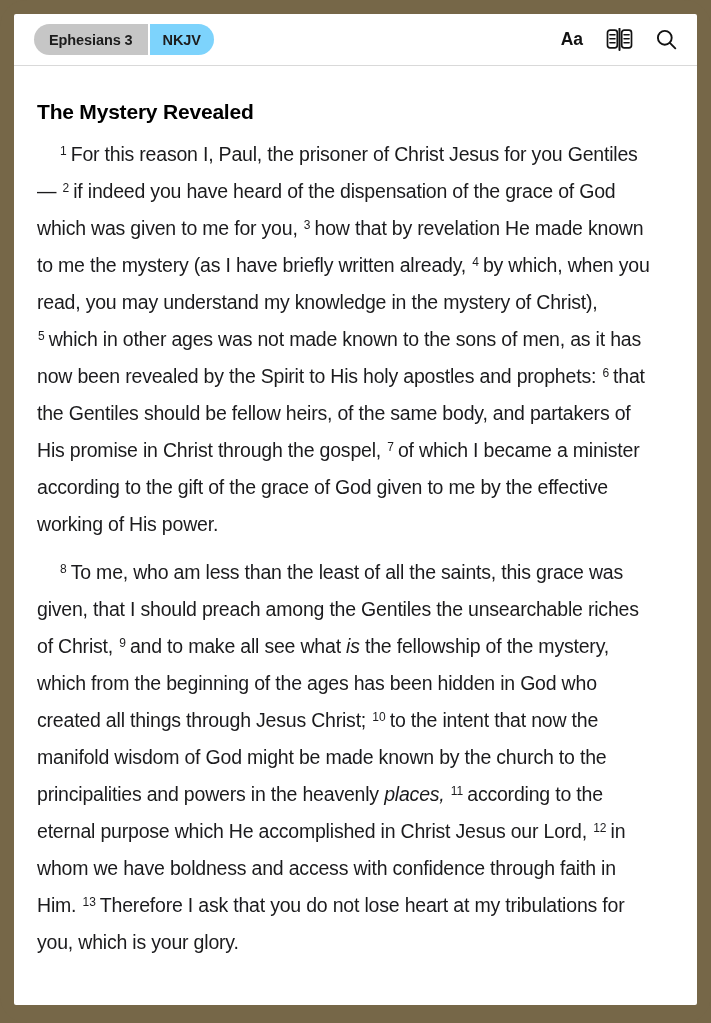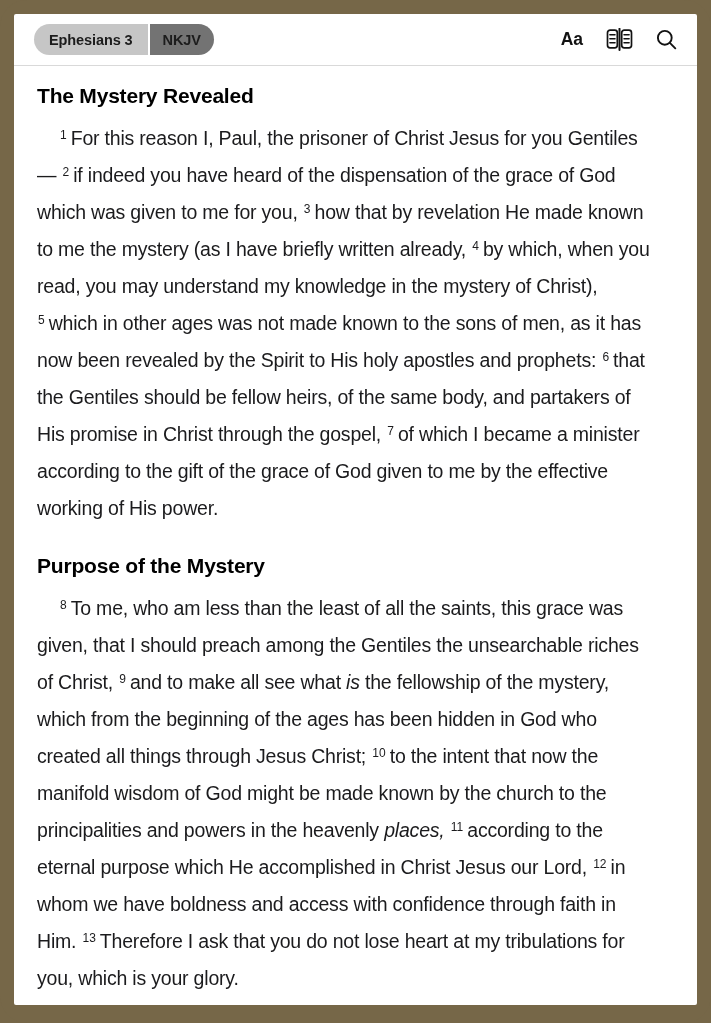--- a/index.html
+++ b/index.html
@@ -34,21 +34,21 @@
     border: none; cursor: pointer;
     height: 31px;
     background: #c6c6c6; color: #1c1c1c;
     font-family: "Liberation Sans", sans-serif;
     font-size: 14.5px; font-weight: 700;
     display: flex; align-items: center;
     padding: 0 15px;
     letter-spacing: -0.1px;
   }
   .seg-left  { border-radius: 16px 0 0 16px; }
-  .seg-right { border-radius: 0 16px 16px 0; background: #737373; padding: 0 13px; }
+  .seg-right { border-radius: 0 16px 16px 0; background: #7dd3fc; padding: 0 13px; }
   .actions { display: flex; gap: 23px; }
   .action {
     border: none; background: none; padding: 0; cursor: pointer;
     display: flex; align-items: center; color: #121212;
   }
   .aa-label {
     font-family: "Liberation Sans", sans-serif;
     font-size: 17.5px; font-weight: 700; color: #121212;
   }
   
@@ -60,21 +60,21 @@
     color: #1b1b1d;
     letter-spacing: -0.2px;
     overflow: hidden;
   }
   .content h2 {
     font-size: 21px; line-height: 26px;
     font-weight: 700; color: #000000;
     margin: 26px 0 0 0;
     letter-spacing: -0.2px;
   }
-  .content h2:first-child { margin-top: 8px; }
+  .content h2:first-child { margin-top: 24px; }
   .content p {
     margin: 11px 16px 0 0;
     text-indent: 22px;
     text-align: left;
   }
   .vnum {
     font-size: 12px;
     line-height: 0;
     vertical-align: baseline;
     position: relative; top: -6px;
@@ -120,18 +120,17 @@
             <circle cx="8.8" cy="8.8" r="6.9"></circle>
             <line x1="14.1" y1="14.1" x2="19.3" y2="19.3"></line>
           </svg>
         </button>
       </div>
     </header>
 
     <main class="content">
         <h2>The Mystery Revealed</h2>
         <p><sup class="vnum">1</sup><span>For this reason I, Paul, the prisoner of Christ Jesus for you Gentiles — </span><sup class="vnum">2</sup><span>if indeed you have heard of the dispensation of the grace of God which was given to me for you, </span><sup class="vnum">3</sup><span>how that by revelation He made known to me the mystery (as I have briefly written already, </span><sup class="vnum">4</sup><span>by which, when you read, you may understand my knowledge in the mystery of Christ), </span><sup class="vnum">5</sup><span>which in other ages was not made known to the sons of men, as it has now been revealed by the Spirit to His holy apostles and prophets: </span><sup class="vnum">6</sup><span>that the Gentiles should be fellow heirs, of the same body, and partakers of His promise in Christ through the gospel, </span><sup class="vnum">7</sup><span>of which I became a minister according to the gift of the grace of God given to me by the effective working of His power.</span></p>
-        <h2>Purpose of the Mystery</h2>
         <p><sup class="vnum">8</sup><span>To me, who am less than the least of all the saints, this grace was given, that I should preach among the Gentiles the unsearchable riches of Christ, </span><sup class="vnum">9</sup><span>and to make all see what </span><em>is</em><span> the fellowship of the mystery, which from the beginning of the ages has been hidden in God who created all things through Jesus Christ; </span><sup class="vnum">10</sup><span>to the intent that now the manifold wisdom of God might be made known by the church to the principalities and powers in the heavenly </span><em>places,</em><span> </span><sup class="vnum">11</sup><span>according to the eternal purpose which He accomplished in Christ Jesus our Lord, </span><sup class="vnum">12</sup><span>in whom we have boldness and access with confidence through faith in Him. </span><sup class="vnum">13</sup><span>Therefore I ask that you do not lose heart at my tribulations for you, which is your glory.</span></p>
       </main>
 
   </div>
 </div>
 
 </body></html>

